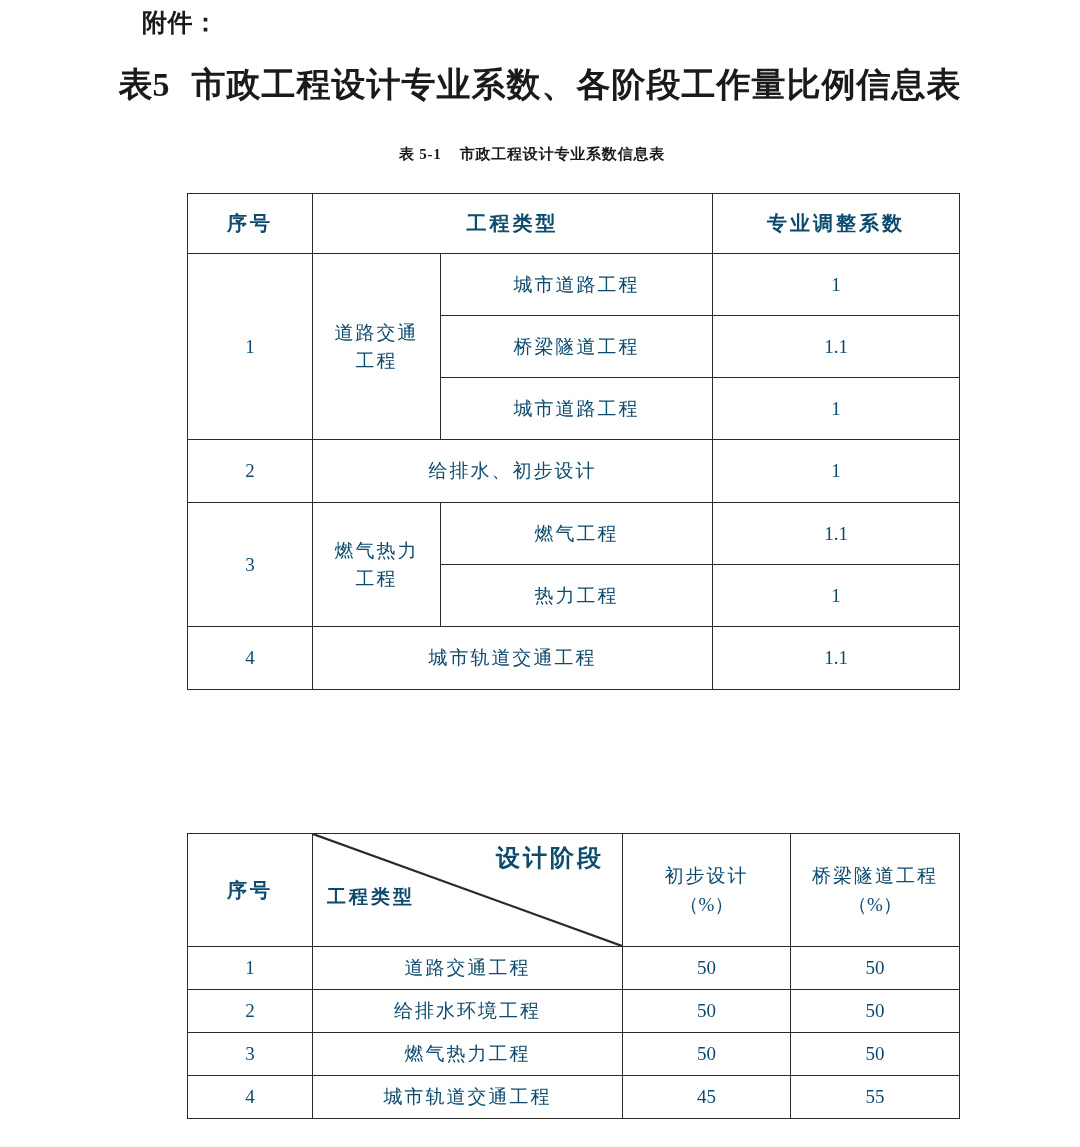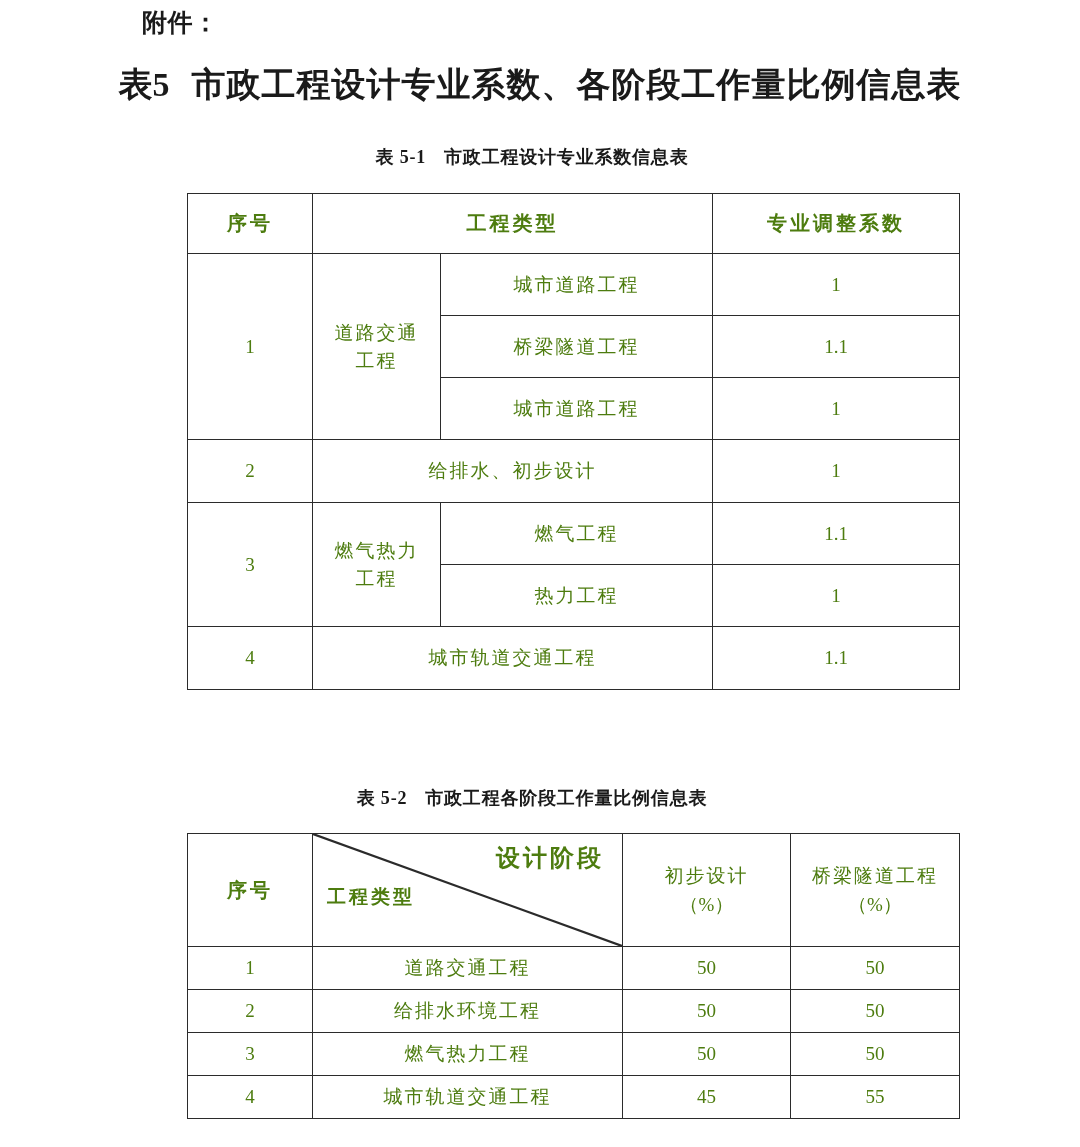--- a/index.html
+++ b/index.html
@@ -55,21 +55,21 @@
     display: inline-block;
     width: 22px;
   }
 
   
   .table-caption {
     position: absolute;
     left: 0;
     right: 16px;
     text-align: center;
-    font-size: 18px;
+    font-size: 15px;
     font-weight: bold;
     letter-spacing: 0.8px;
     white-space: nowrap;
   }
   .table-caption .gap {
     display: inline-block;
     width: 18px;
   }
   #caption-1 { top: 145px; }
   #caption-2 { top: 786px; }
@@ -82,21 +82,21 @@
     background: #ffffff;
   }
   .doc-table td, .doc-table th {
     border: 1.6px solid #2b2b2b;
     text-align: center;
     vertical-align: middle;
     font-weight: normal;
     font-size: 19px;
     letter-spacing: 2px;
     padding: 0 4px;
-    color: #4d7c0f;
+    color: #0c4a6e;
   }
   .doc-table td.num-cell,
   .doc-table th.num-cell {
     letter-spacing: 0;
     font-family: "Liberation Serif", "DejaVu Serif", serif;
   }
   .doc-table .hdr {
     font-weight: bold;
     letter-spacing: 3px;
     font-size: 20px;
@@ -234,23 +234,20 @@
       </tr>
 
       <tr class="r-plain">
         <td class="num-cell">4</td>
         <td colspan="2">城市轨道交通工程</td>
         <td class="num-cell">1.1</td>
       </tr>
     </tbody>
   </table>
 
-  <div class="table-caption" id="caption-2">
-    <span>表 5-2</span><span class="gap"></span><span>市政工程各阶段工作量比例信息表</span>
-  </div>
 
   <table class="doc-table" id="table-5-2">
     <colgroup>
       <col style="width:125px">
       <col style="width:310px">
       <col style="width:168px">
       <col style="width:169px">
     </colgroup>
     <tbody>
 

